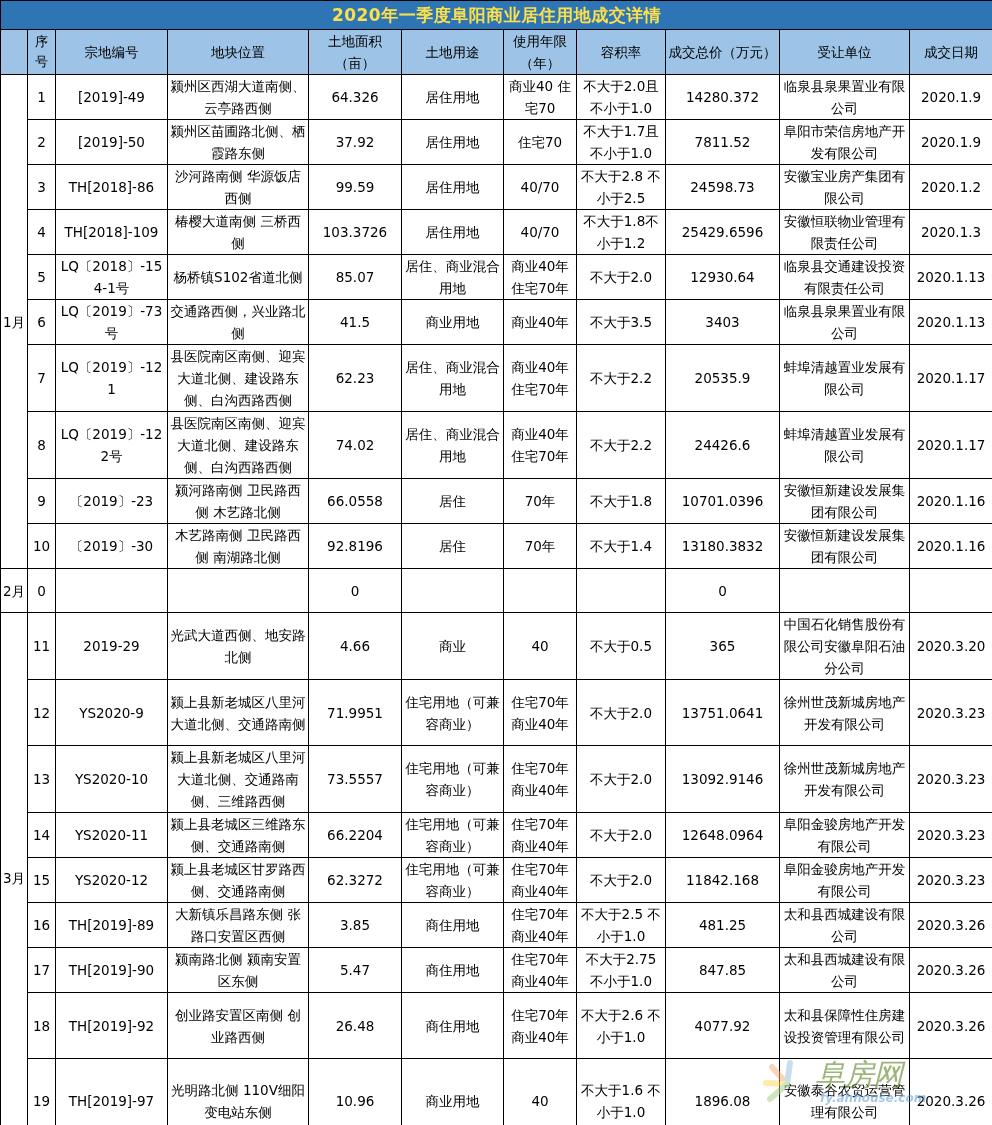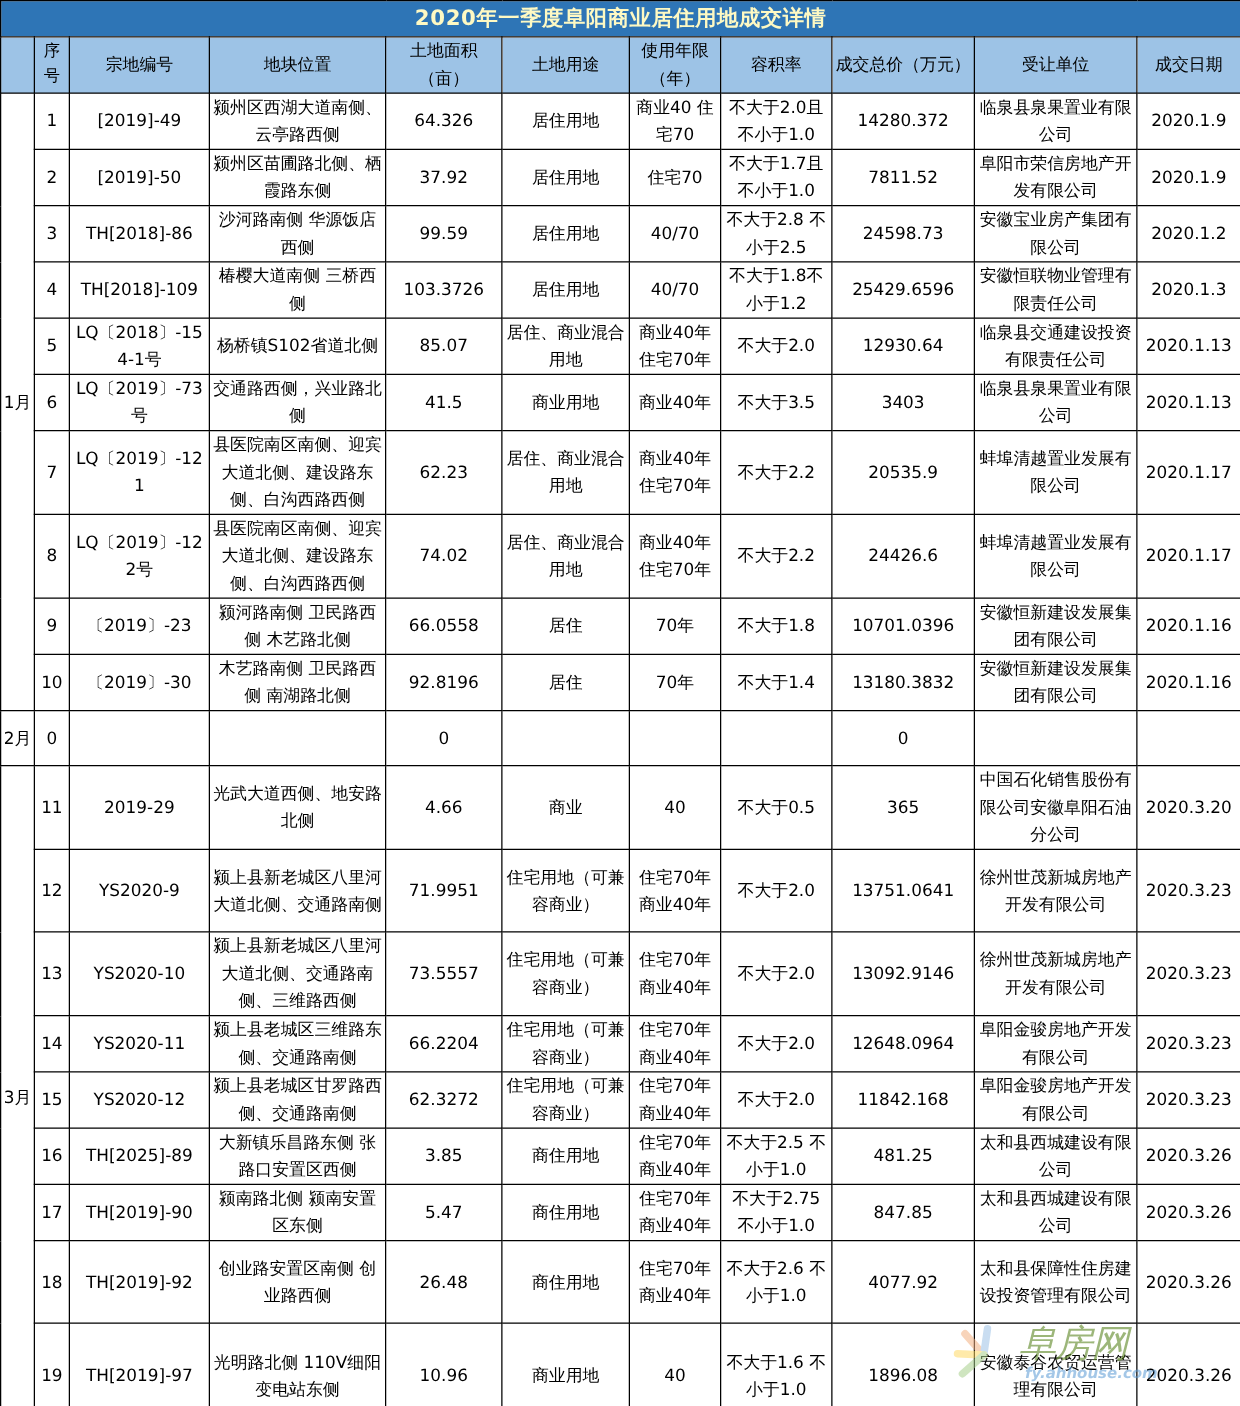--- a/index.html
+++ b/index.html
@@ -1,21 +1,21 @@
 <!DOCTYPE html>
 <html><head>
 <meta charset="utf-8">
 <style>
   html, body { margin: 0; padding: 0; background: #ffffff; }
   body { width: 992px; height: 1125px; overflow: hidden; position: relative;
          font-family: "DejaVu Sans", "Liberation Sans", sans-serif; color: #000; }
   table.sheet { border-collapse: collapse; table-layout: fixed; width: 992px; position: absolute; left: 0; top: 0; }
   table.sheet td, table.sheet th { border: 1px solid #000; padding: 0 1px; text-align: center; vertical-align: middle;
       font-size: 13.5px; line-height: 22px; font-weight: normal; overflow: hidden; word-break: break-all; }
-  .title-cell { background: #2e75b6; color: #fef9c3; font-weight: bold !important; font-size: 17px !important; height: 28px; line-height: 28px !important; letter-spacing: 0.5px; }
+  .title-cell { background: #2e75b6; color: #fde047; font-weight: bold !important; font-size: 17px !important; height: 28px; line-height: 28px !important; letter-spacing: 0.5px; }
   .hdr th { background: #9dc3e6; height: 42px; }
   .month-cell { font-size: 13.5px; line-height: 22px; margin-top: 15px; }
   .loc { text-align: center; }
   .total-row td { border: 1px solid #d0d0d0; height: 18px; line-height: 18px; }
   .total-row td.first { border-left: 1px solid #d0d0d0; }
   .total-val { color: #ff0000; font-family: "DejaVu Sans Mono", "Liberation Mono", monospace; font-weight: bold; font-size: 13px !important; }
   .watermark { position: absolute; left: 760px; top: 1055px; width: 160px; height: 60px; pointer-events: none; opacity: 0.55; }
   .wm-text { position: absolute; left: 55px; top: 0px; font-size: 30px; font-weight: normal; color: #4d7c0f; letter-spacing: -1px; font-style: italic; text-align: center; }
   .wm-url { position: absolute; left: 60px; top: 36px; font-size: 12px; font-weight: bold; color: #5b9bd5; font-style: italic; }
   .wm-logo { position: absolute; left: 2px; top: 4px; width: 50px; height: 50px; }
@@ -250,21 +250,21 @@
         <td>62.3272</td>
         <td>住宅用地（可兼容商业）</td>
         <td>住宅70年 商业40年</td>
         <td>不大于2.0</td>
         <td>11842.168</td>
         <td>阜阳金骏房地产开发有限公司</td>
         <td>2020.3.23</td>
       </tr>
       <tr style="height: 44px;">
         <td>16</td>
-        <td>TH[2025]-89</td>
+        <td>TH[2019]-89</td>
         <td class="loc">大新镇乐昌路东侧 张路口安置区西侧</td>
         <td>3.85</td>
         <td>商住用地</td>
         <td>住宅70年 商业40年</td>
         <td>不大于2.5 不小于1.0</td>
         <td>481.25</td>
         <td>太和县西城建设有限公司</td>
         <td>2020.3.26</td>
       </tr>
       <tr style="height: 44px;">

